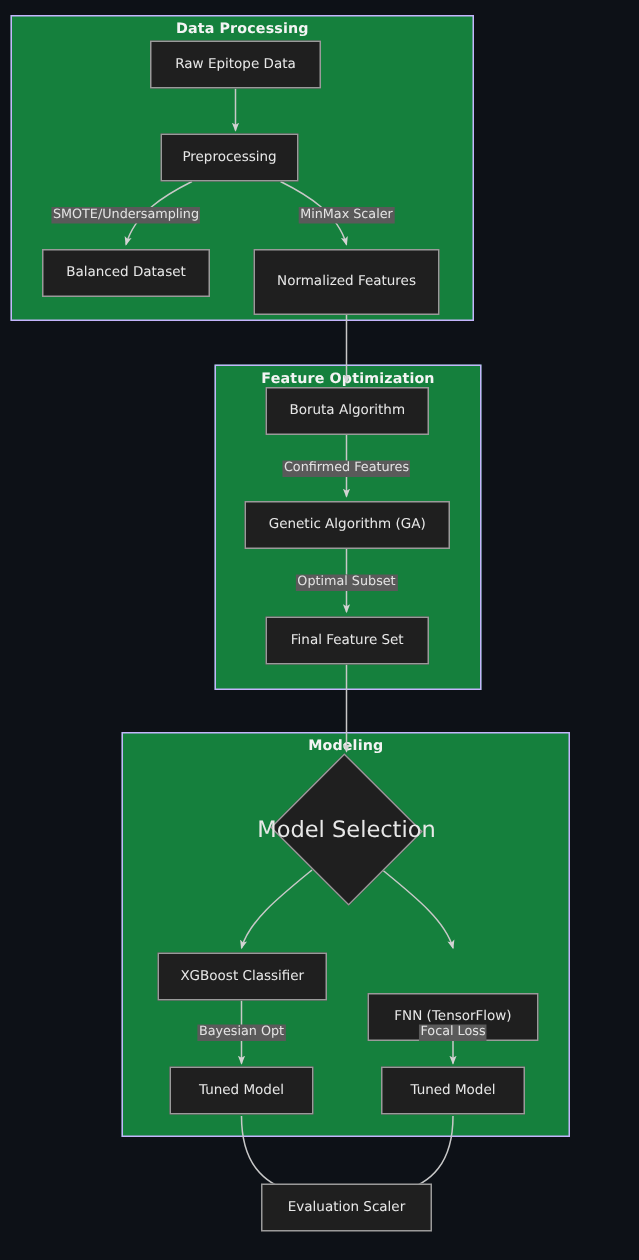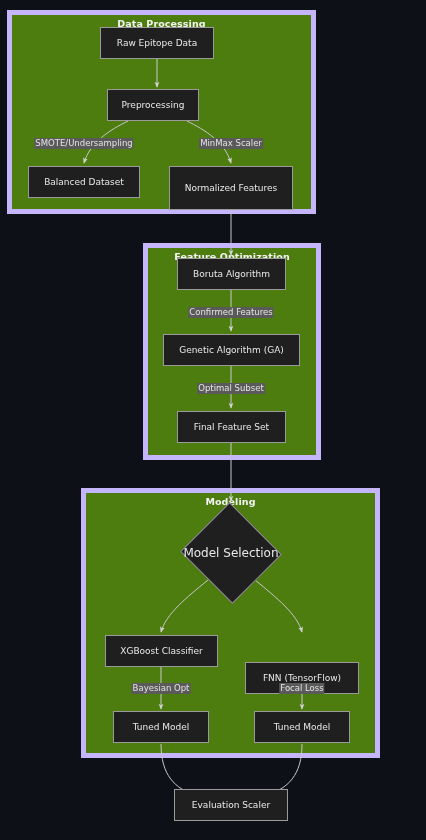--- a/index.html
+++ b/index.html
@@ -21,22 +21,22 @@
   }
   svg#wires {
     position: absolute;
     left: 0; top: 0;
     width: 426px;
     height: 840px;
     pointer-events: none;
   }
   .cluster {
     position: absolute;
-    background: #4d7c0f;
-    border: 5px solid #c4b5fd;
+    background: #15803d;
+    border: 1px solid #c4b5fd;
     box-sizing: border-box;
   }
   .cluster-title {
     position: absolute;
     top: 3px;
     left: 0;
     width: 100%;
     text-align: center;
     font-size: 9.5px;
     font-weight: bold;
@@ -69,21 +69,21 @@
     width: 74px; height: 70px;
     transform: translate(-50%, -50%) rotate(45deg);
     background: #1f1f1f;
     border: 1px solid #9a9a9a;
     box-sizing: border-box;
   }
   .diamond-text {
     position: relative;
     z-index: 2;
     color: #e8e8e8;
-    font-size: 12px;
+    font-size: 15px;
     white-space: nowrap;
   }
   .edge-label {
     position: absolute;
     background: #5a5a5a;
     color: #e4e4e4;
     font-size: 8.5px;
     padding: 0 1px;
     white-space: nowrap;
     transform: translateX(-50%);

